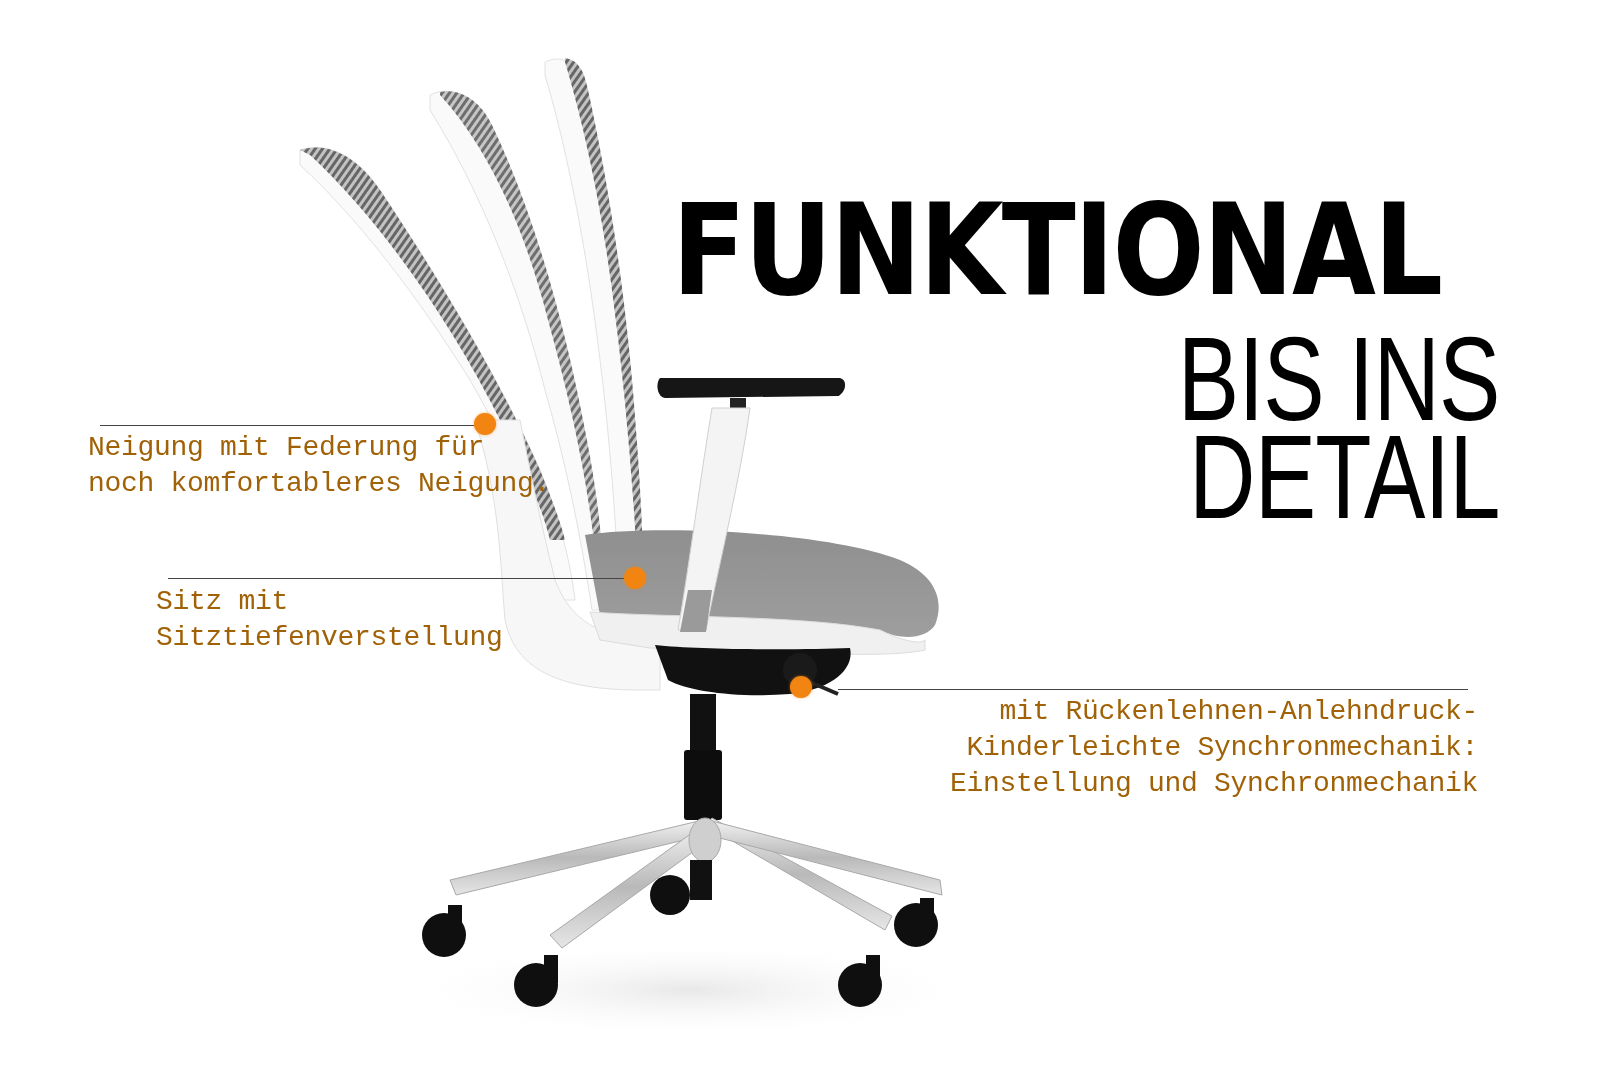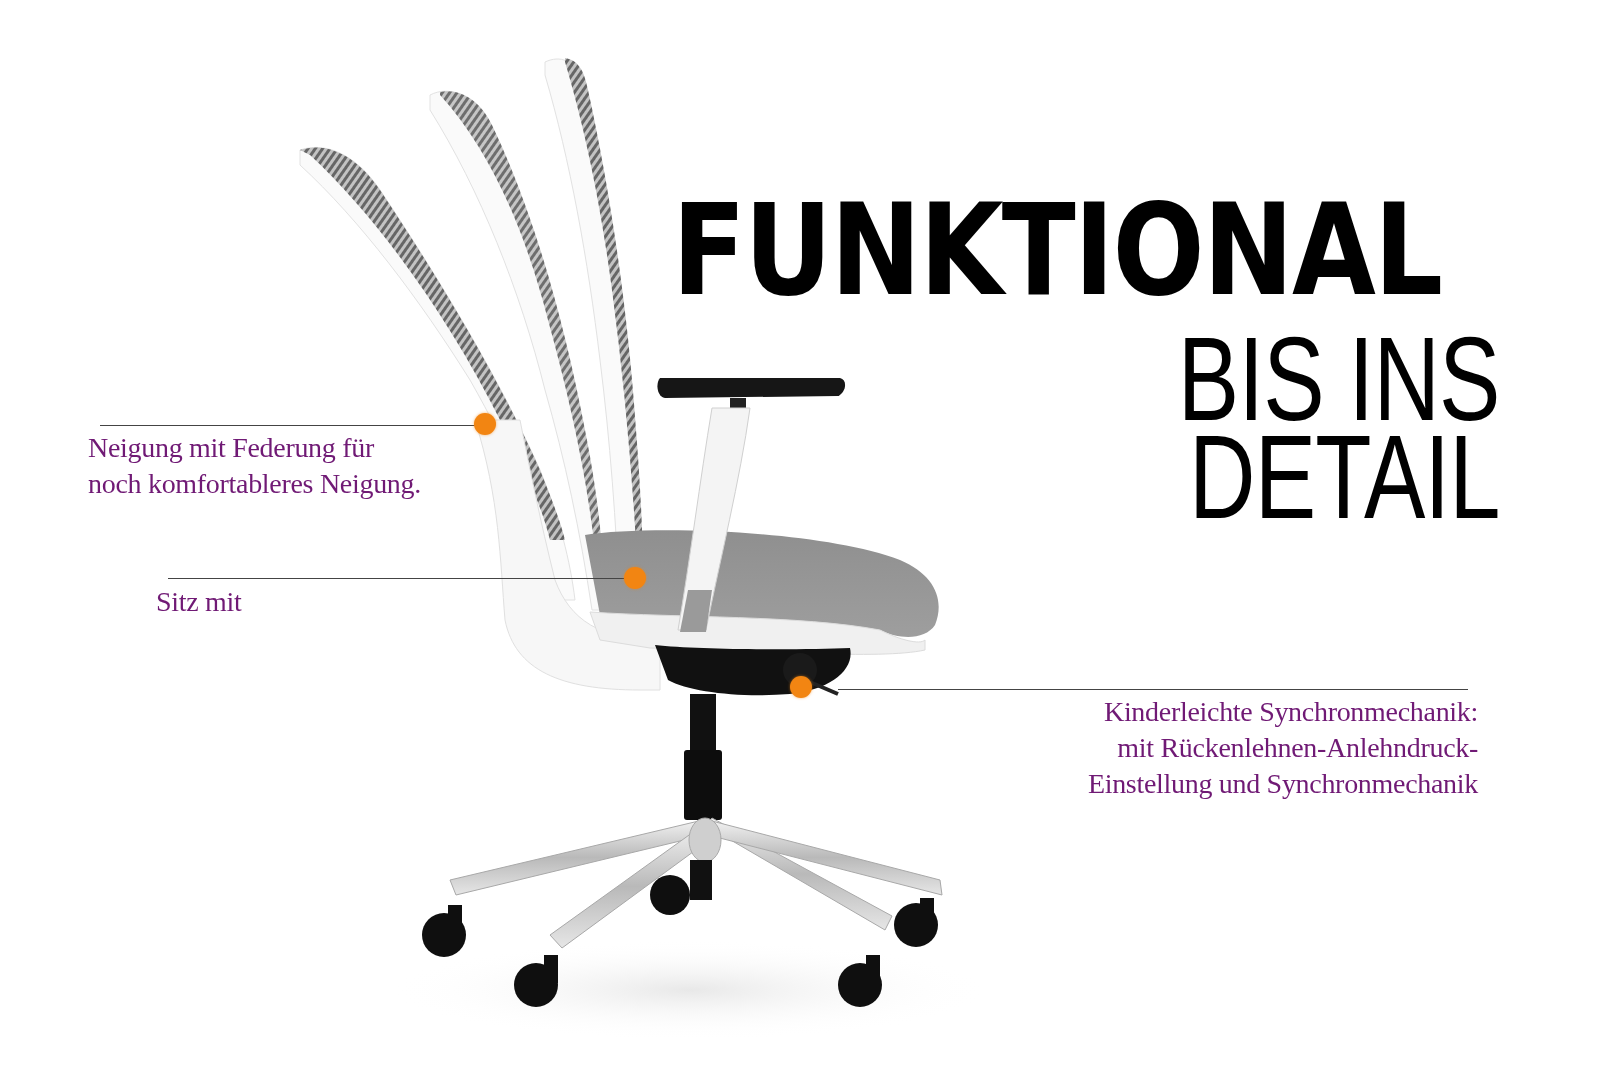--- a/index.html
+++ b/index.html
@@ -11,21 +11,21 @@
     letter-spacing:-2px; color:#000; transform:scaleX(0.86); transform-origin:left top; white-space:nowrap;
   }
   .headline-thin {
     position:absolute; right:100px; top:330px; text-align:right;
     font-family:"Liberation Sans", sans-serif; font-weight:normal; font-size:118px; line-height:98px;
     color:#000; transform:scaleX(0.78); transform-origin:right top; white-space:nowrap; letter-spacing:-1px;
   }
   .headline-thin span { display:block; }
   .callout-line { position:absolute; height:1px; background:#444; }
   .dot { position:absolute; width:22px; height:22px; border-radius:50%; background:#f28512; box-shadow:0 0 3px rgba(242,133,18,0.6); }
-  .callout-text { position:absolute; font-family:Liberation Serif, serif; font-size:28px; line-height:36px; color:#701a75; letter-spacing:-0.3px; }
+  .callout-text { position:absolute; font-family:Liberation Mono, monospace; font-size:28px; line-height:36px; color:#a16207; letter-spacing:-0.3px; }
   .callout-text span { display:block; white-space:nowrap; }
   .right { text-align:right; }
 </style>
 </head>
 <body>
 
 <svg class="chair" viewBox="0 0 1600 1067" xmlns="http://www.w3.org/2000/svg">
   <defs>
     <pattern id="mesh" width="6" height="6" patternUnits="userSpaceOnUse" patternTransform="rotate(35)">
       <rect width="6" height="6" fill="#bdbdbd"></rect>
@@ -113,21 +113,22 @@
 <div class="dot" style="left:474px; top:413px;"></div>
 <div class="callout-text" style="left:88px; top:430px;">
   <span>Neigung mit Federung für</span>
   <span>noch komfortableres Neigung.</span>
 </div>
 
 <div class="callout-line" style="left:168px; top:578px; width:460px;"></div>
 <div class="dot" style="left:624px; top:567px;"></div>
 <div class="callout-text" style="left:156px; top:584px;">
   <span>Sitz mit</span>
+  <span>Sitztiefenverstellung</span>
 </div>
 
 <div class="callout-line" style="left:838px; top:689px; width:630px;"></div>
 <div class="dot" style="left:790px; top:676px;"></div>
 <div class="callout-text right" style="right:122px; top:694px;">
+  <span>mit Rückenlehnen-Anlehndruck-</span>
   <span>Kinderleichte Synchronmechanik:</span>
-  <span>mit Rückenlehnen-Anlehndruck-</span>
   <span>Einstellung und Synchronmechanik</span>
 </div>
 
 </body></html>

